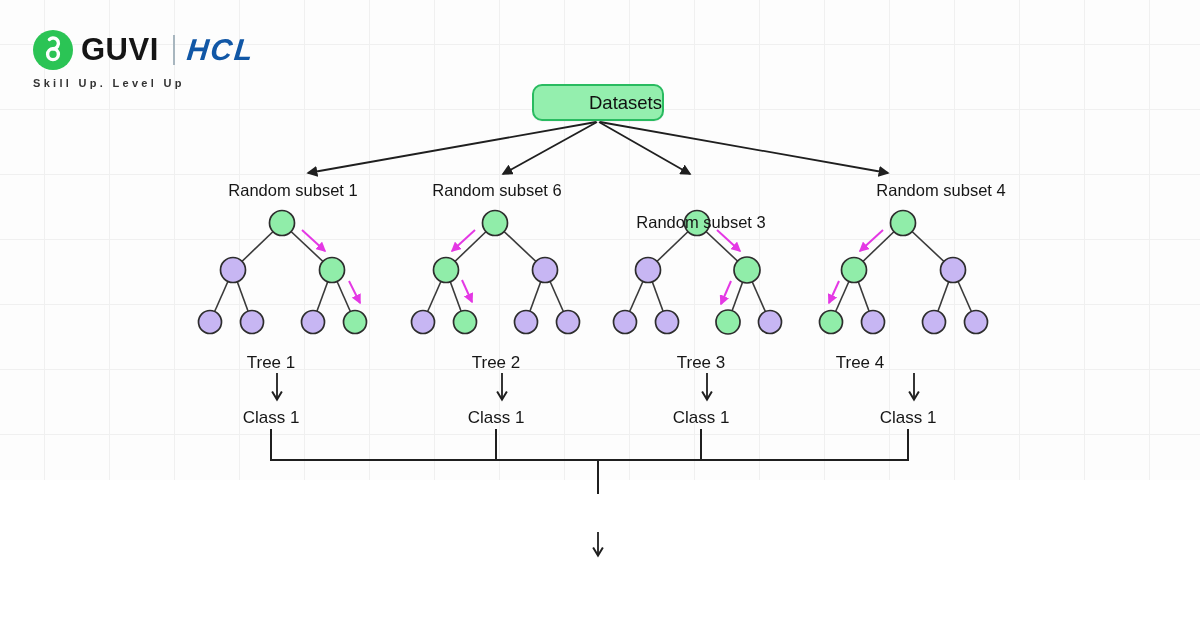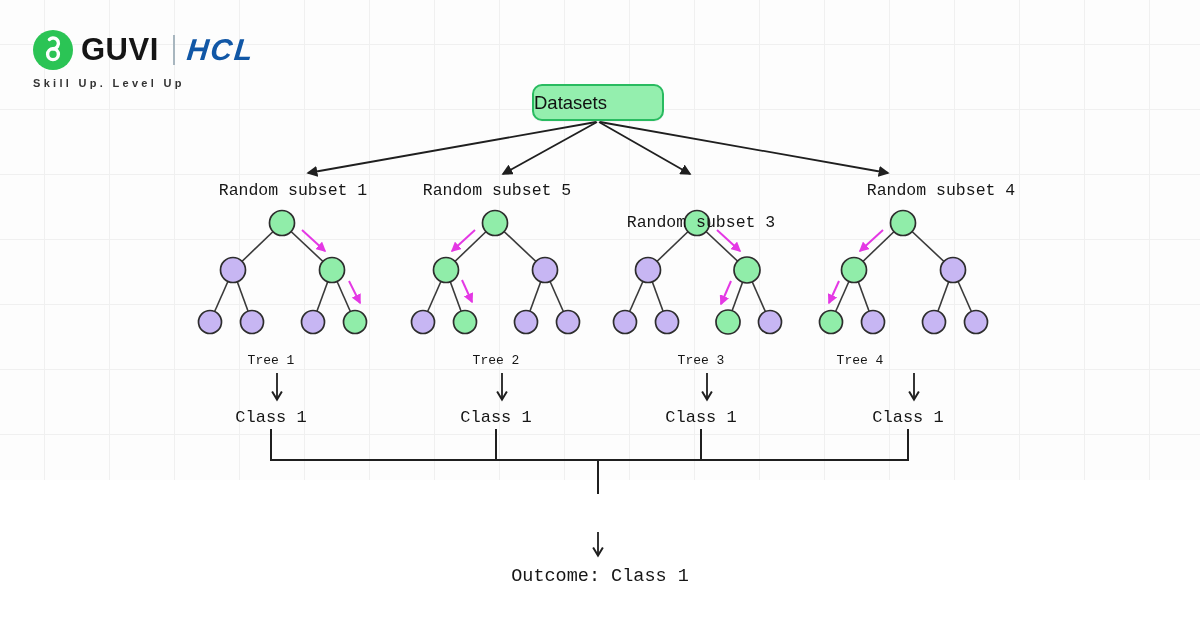--- a/index.html
+++ b/index.html
@@ -26,29 +26,29 @@
   .logo-tagline { font-size:11px; font-weight:600; letter-spacing:3.3px; color:#333; margin-top:7px; }
   
   .diagram-svg { position:absolute; left:0; top:0; width:1200px; height:630px; }
   .edge   { stroke:#3a3a3a; stroke-width:1.6; }
   .node   { stroke:#2d2d2d; stroke-width:1.7; }
   .fan    { stroke:#1f1f1f; stroke-width:1.8; }
   .darrow { stroke:#1f1f1f; stroke-width:1.8; fill:none; }
   .conn   { stroke:#1f1f1f; stroke-width:2; fill:none; }
   .hl     { stroke:#e438e4; stroke-width:2; }
   .pill {
-    position:absolute; display:flex; align-items:center; justify-content:flex-start;
+    position:absolute; display:flex; align-items:center; justify-content:flex-end;
     background:#94efae; border:2.5px solid #29bb60; border-radius:10px;
     font-size:18.5px; font-weight:500; color:#111;
     box-shadow:0 1px 0 rgba(0,0,0,0.04);
   }
   .lbl { position:absolute; transform:translateX(-50%); white-space:nowrap;
-         font-weight:500; color:#161616;font-family:Liberation Mono, monospace; }
+         font-weight:500; color:#161616; }
   .subset-lbl  { font-size:16.5px; top:181px; }
-  .tree-lbl    { font-size:13px;   top:353px; }
+  .tree-lbl    { font-size:17px;   top:353px; }
   .class-lbl   { font-size:17px;   top:408px; }
   .outcome-lbl { font-size:18.5px; top:566px; }
 </style>
 </head>
 <body>
 
 <div class="page">
 
   <div class="logo">
     <div class="logo-row">
@@ -166,30 +166,29 @@
     <path class="conn" d="M271 429 V460 M496 429 V460 M701 429 V460 M908 429 V460 M270 460 H909 M598 460 V494"></path>
 
     <path class="darrow" d="M598 532 V555" marker-end="url(#vee)"></path>
   </svg>
 
   <div class="pill" style="left:532px; top:84px; width:132px; height:37px;">
     <span>Datasets</span>
   </div>
 
   <div class="lbl subset-lbl" style="left:293px;">Random subset 1</div>
-  <div class="lbl subset-lbl" style="left:497px;">Random subset 5</div>
+  <div class="lbl subset-lbl" style="left:497px;">Random subset 6</div>
   <div class="lbl subset-lbl" style="left:701px;margin-top:32px;">Random subset 3</div>
   <div class="lbl subset-lbl" style="left:905px;margin-left:36px;">Random subset 4</div>
 
   <div class="lbl tree-lbl" style="left:271px;">Tree 1</div>
   <div class="lbl tree-lbl" style="left:496px;">Tree 2</div>
   <div class="lbl tree-lbl" style="left:701px;">Tree 3</div>
   <div class="lbl tree-lbl" style="left:860px;">Tree 4</div>
 
   <div class="lbl class-lbl" style="left:271px;">Class 1</div>
   <div class="lbl class-lbl" style="left:496px;">Class 1</div>
   <div class="lbl class-lbl" style="left:701px;">Class 1</div>
   <div class="lbl class-lbl" style="left:908px;">Class 1</div>
 
 
-  <div class="lbl outcome-lbl" style="left:600px;">Outcome: Class 1</div>
 
 </div>
 
 </body></html>

